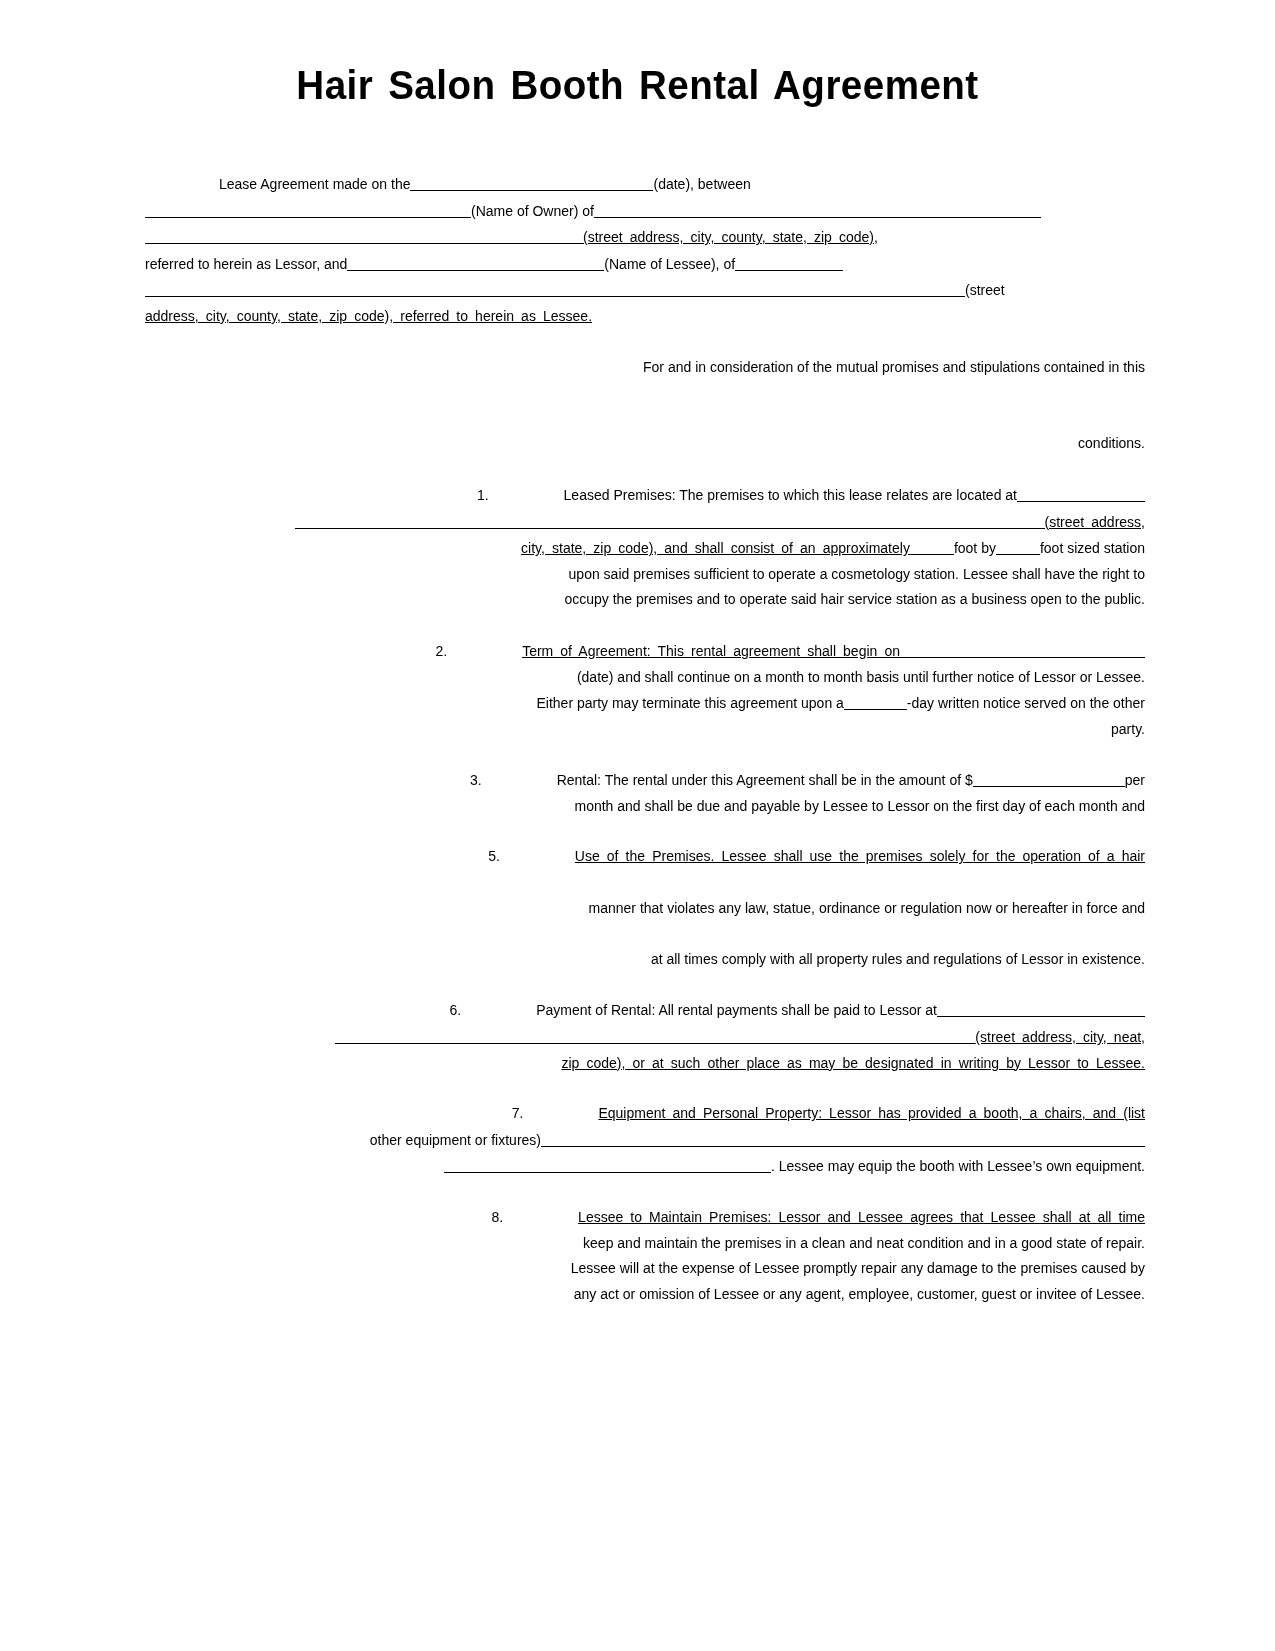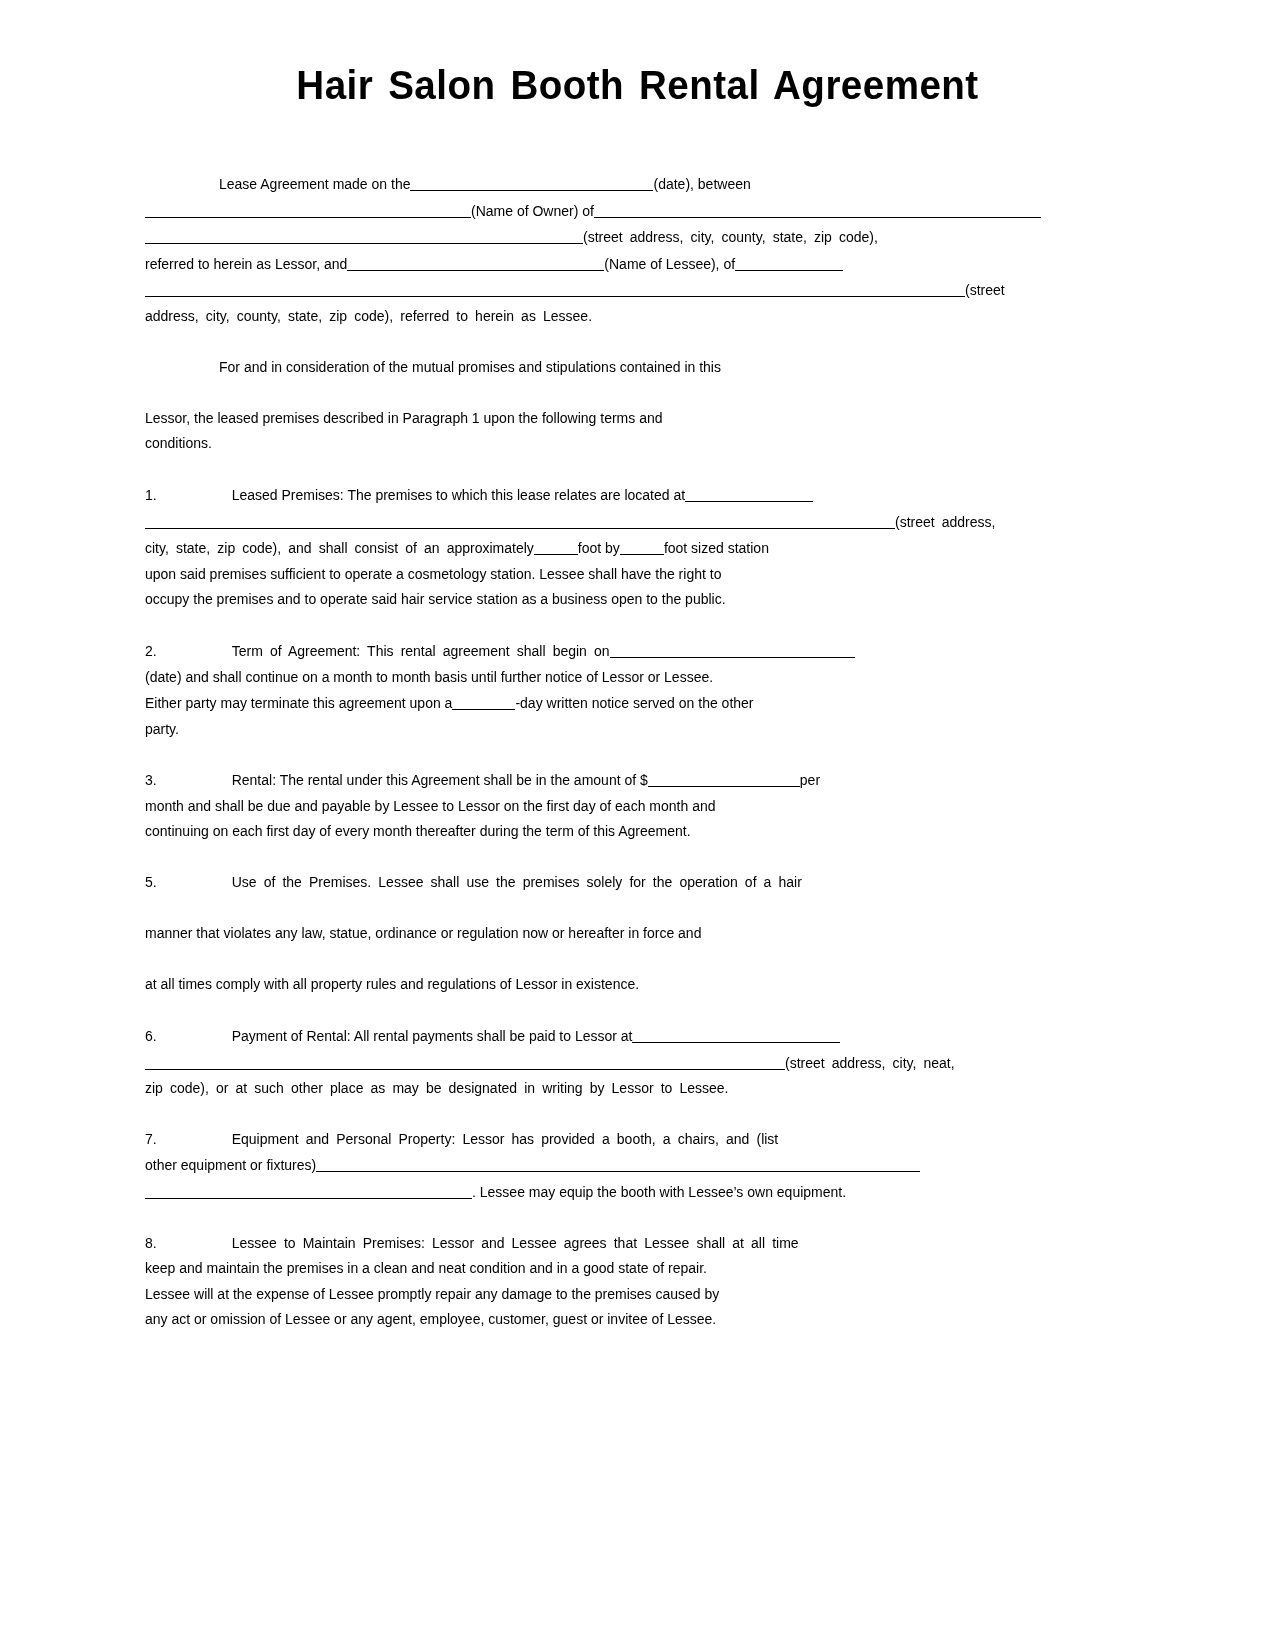--- a/index.html
+++ b/index.html
@@ -46,20 +46,21 @@
     font-size: 14px;
     line-height: 25.6px;
   }
 
   .para {
     margin: 0 0 0 0;
     text-align: left;
   }
   .para + .para {
     margin-top: 25px;
+    text-align: right;
   }
 
   .indent {
     display: inline-block;
     width: 74px;
   }
   .indent-num {
     display: inline-block;
     width: 75px;
   }
@@ -85,20 +86,21 @@
   .b-foot { width: 44px; }
   .b-rental { width: 152px; }
   .b-day { width: 63px; }
   .b-pay { width: 208px; }
   .b-pay2 { width: 640px; }
   .b-eq1 { width: 604px; }
   .b-eq2 { width: 327px; }
 
   .spaced {
     word-spacing: 3.2px;
+    text-decoration: underline;
   }
 </style>
 </head>
 <body>
 
 <div class="page">
 
   <h1 class="doc-title">Hair Salon Booth Rental Agreement</h1>
 
   <div class="body-wrap">
@@ -108,21 +110,21 @@
       <span class="blank b-owner"></span><span>(Name of Owner) of</span><span class="blank b-street-long"></span><br>
       <span class="blank b-addr2"></span><span class="spaced">(street  address,  city,  county,  state,  zip  code),</span><br>
       <span>referred to herein as Lessor, and</span><span class="blank b-lessee"></span><span>(Name of Lessee), of</span><span class="blank b-of"></span><br>
       <span class="blank b-full"></span><span>(street</span><br>
       <span class="spaced">address,  city,  county,   state,  zip code),  referred to herein as Lessee.</span>
     </div>
 
     <div class="para">
       <span class="indent"></span><span>For and in consideration of the mutual promises and stipulations contained in this</span><br>
       <br>
-      <span>Lessor, the leased premises described in Paragraph  1 upon the following terms and</span><br>
+      <br>
       <span>conditions.</span>
     </div>
 
     <div class="para">
       <span>1.</span><span class="indent-num"></span><span>Leased Premises: The premises to which this lease relates are located at</span><span class="blank b-p1a"></span><br>
       <span class="blank b-p1b"></span><span class="spaced">(street  address,</span><br>
       <span class="spaced">city, state,  zip  code),  and shall consist of an approximately</span><span class="blank b-foot"></span><span>foot by</span><span class="blank b-foot"></span><span>foot sized station</span><br>
       <span>upon said premises sufficient to operate a cosmetology station. Lessee shall have the right to</span><br>
       <span>occupy the premises and to operate said hair service station as a business open to the public.</span>
     </div>
@@ -130,21 +132,20 @@
     <div class="para">
       <span>2.</span><span class="indent-num"></span><span class="spaced">Term of Agreement: This rental agreement shall begin on</span><span class="blank b-xl"></span><br>
       <span>(date) and shall continue on a month to month basis until further notice of Lessor or Lessee.</span><br>
       <span>Either party may terminate this agreement upon a</span><span class="blank b-day"></span><span>-day written notice served on the other</span><br>
       <span>party.</span>
     </div>
 
     <div class="para">
       <span>3.</span><span class="indent-num"></span><span>Rental:  The rental under this Agreement shall be in the amount of $</span><span class="blank b-rental"></span><span>per</span><br>
       <span>month and shall be due and payable by Lessee to Lessor on the first day of each month and</span><br>
-      <span>continuing on each first day of every month thereafter during the term of this Agreement.</span>
     </div>
 
 
     <div class="para">
       <span>5.</span><span class="indent-num"></span><span class="spaced">Use of the Premises.  Lessee shall use the premises solely for the operation of a hair</span><br>
       <br>
       <span>manner that violates any law, statue, ordinance or regulation now or hereafter in force and</span><br>
       <br>
       <span>at all times comply with all property rules and regulations of Lessor in existence.</span>
     </div>

